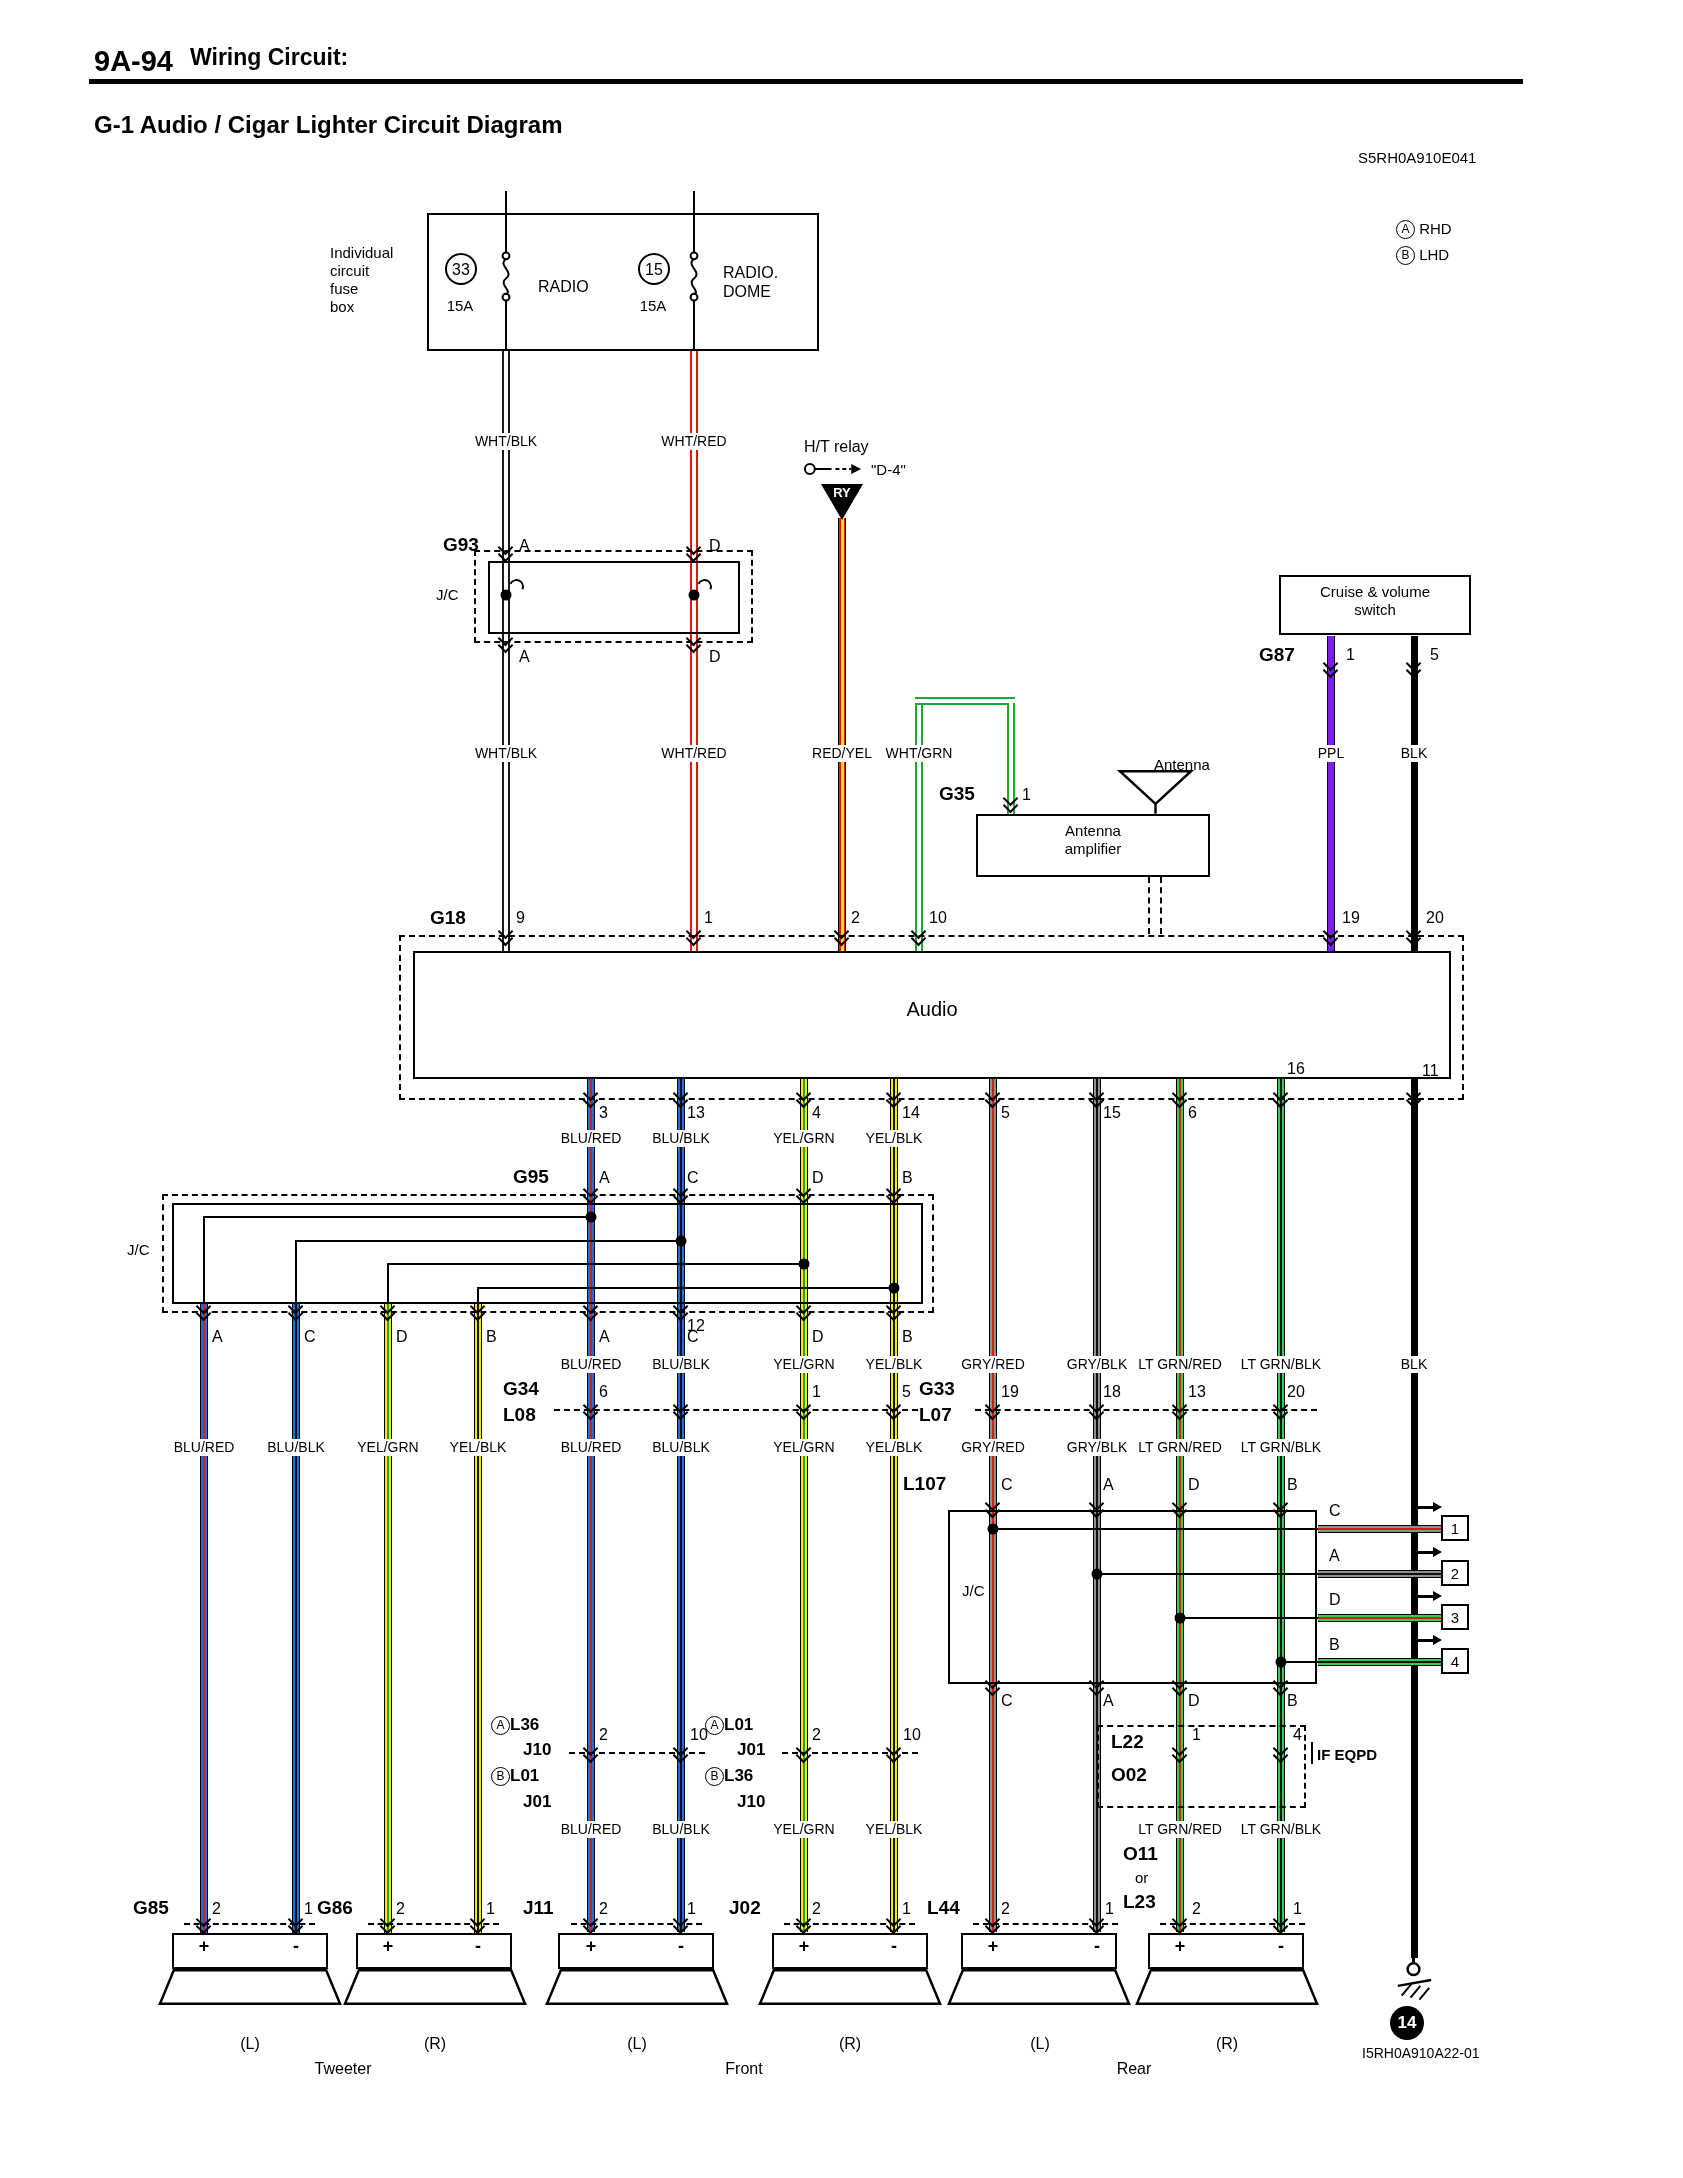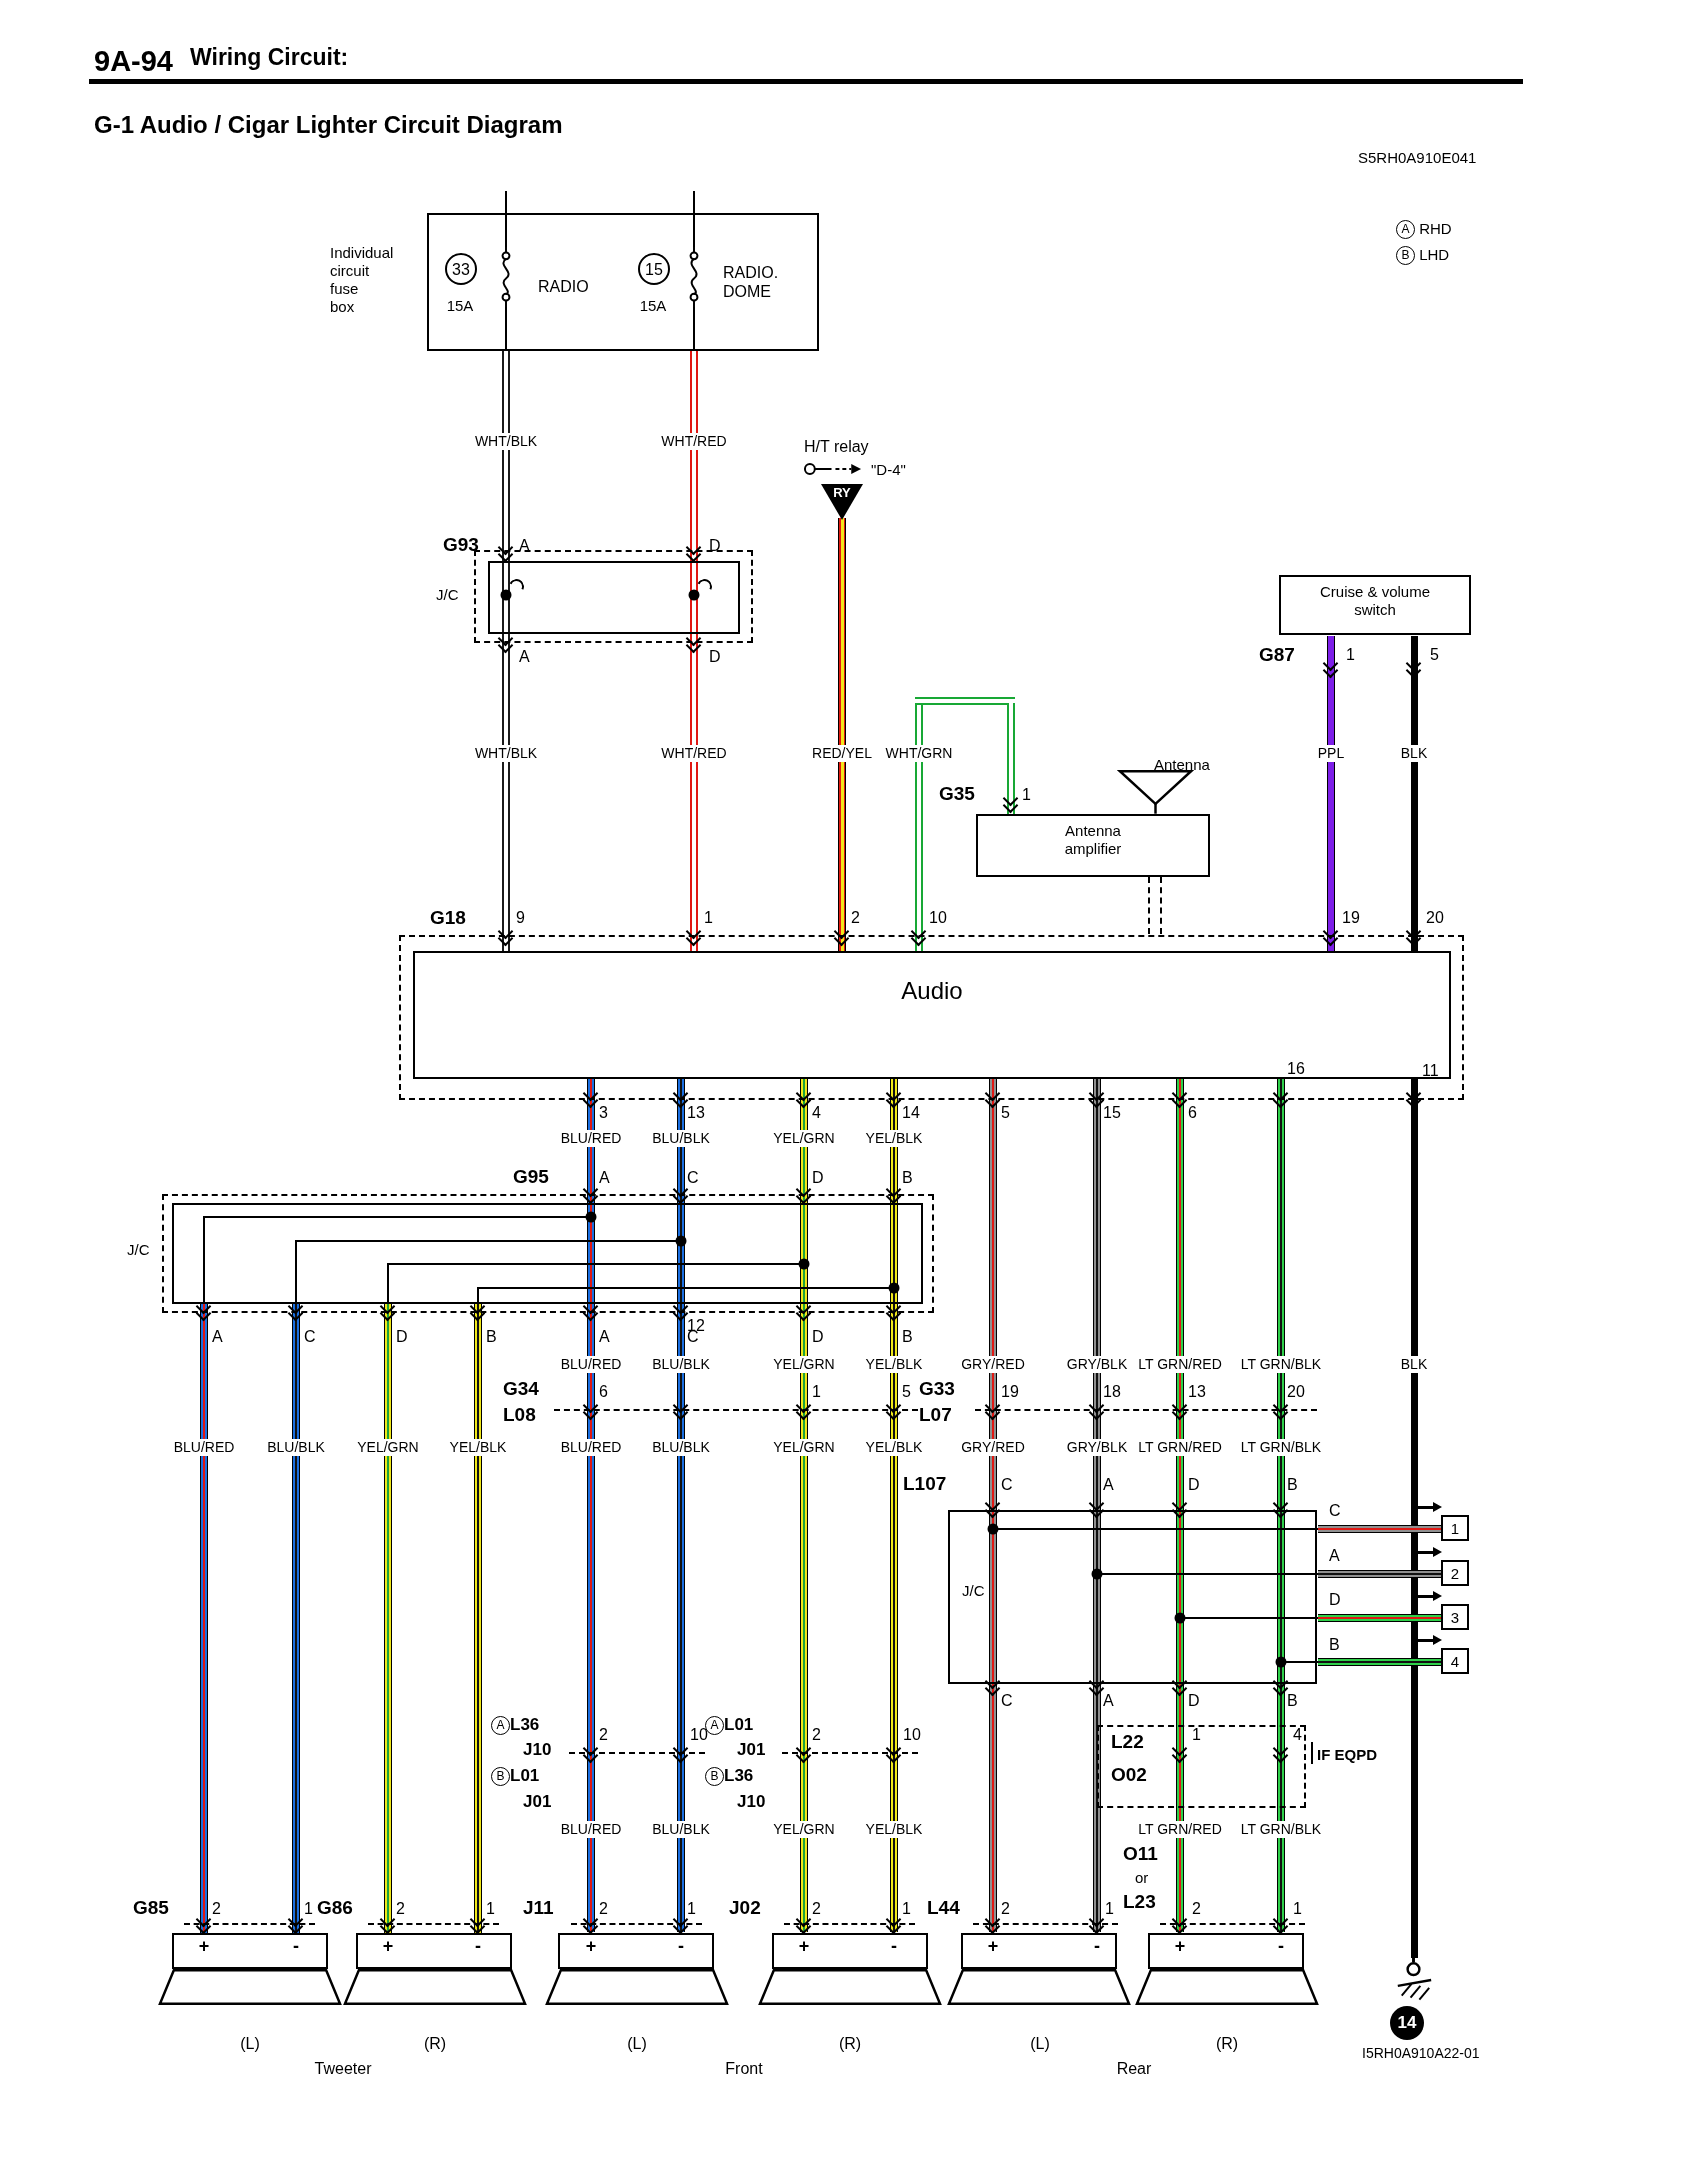--- a/index.html
+++ b/index.html
@@ -341,21 +341,21 @@
   <span class="lbl pin" style="left:1346px;top:645px">1</span>
   <span class="lbl pin" style="left:1430px;top:645px">5</span>
 
   <span class="lbl cn" style="left:430px;top:907px">G18</span>
   <span class="lbl pin" style="left:516px;top:908px">9</span>
   <span class="lbl pin" style="left:704px;top:908px">1</span>
   <span class="lbl pin" style="left:851px;top:908px">2</span>
   <span class="lbl pin" style="left:929px;top:908px">10</span>
   <span class="lbl pin" style="left:1342px;top:908px">19</span>
   <span class="lbl pin" style="left:1426px;top:908px">20</span>
-  <span class="lbl cx" style="left:932px;top:977px;font-size:24px">Audio</span>
+  <span class="lbl cx" style="left:932px;top:997px;font-size:20px">Audio</span>
   <span class="lbl pin" style="left:599px;top:1103px">3</span>
   <span class="lbl pin" style="left:687px;top:1103px">13</span>
   <span class="lbl pin" style="left:812px;top:1103px">4</span>
   <span class="lbl pin" style="left:902px;top:1103px">14</span>
   <span class="lbl pin" style="left:1001px;top:1103px">5</span>
   <span class="lbl pin" style="left:1103px;top:1103px">15</span>
   <span class="lbl pin" style="left:1188px;top:1103px">6</span>
   <span class="lbl pin" style="left:1287px;top:1059px">16</span>
   <span class="lbl pin" style="left:1422px;top:1061px">11</span>
 

